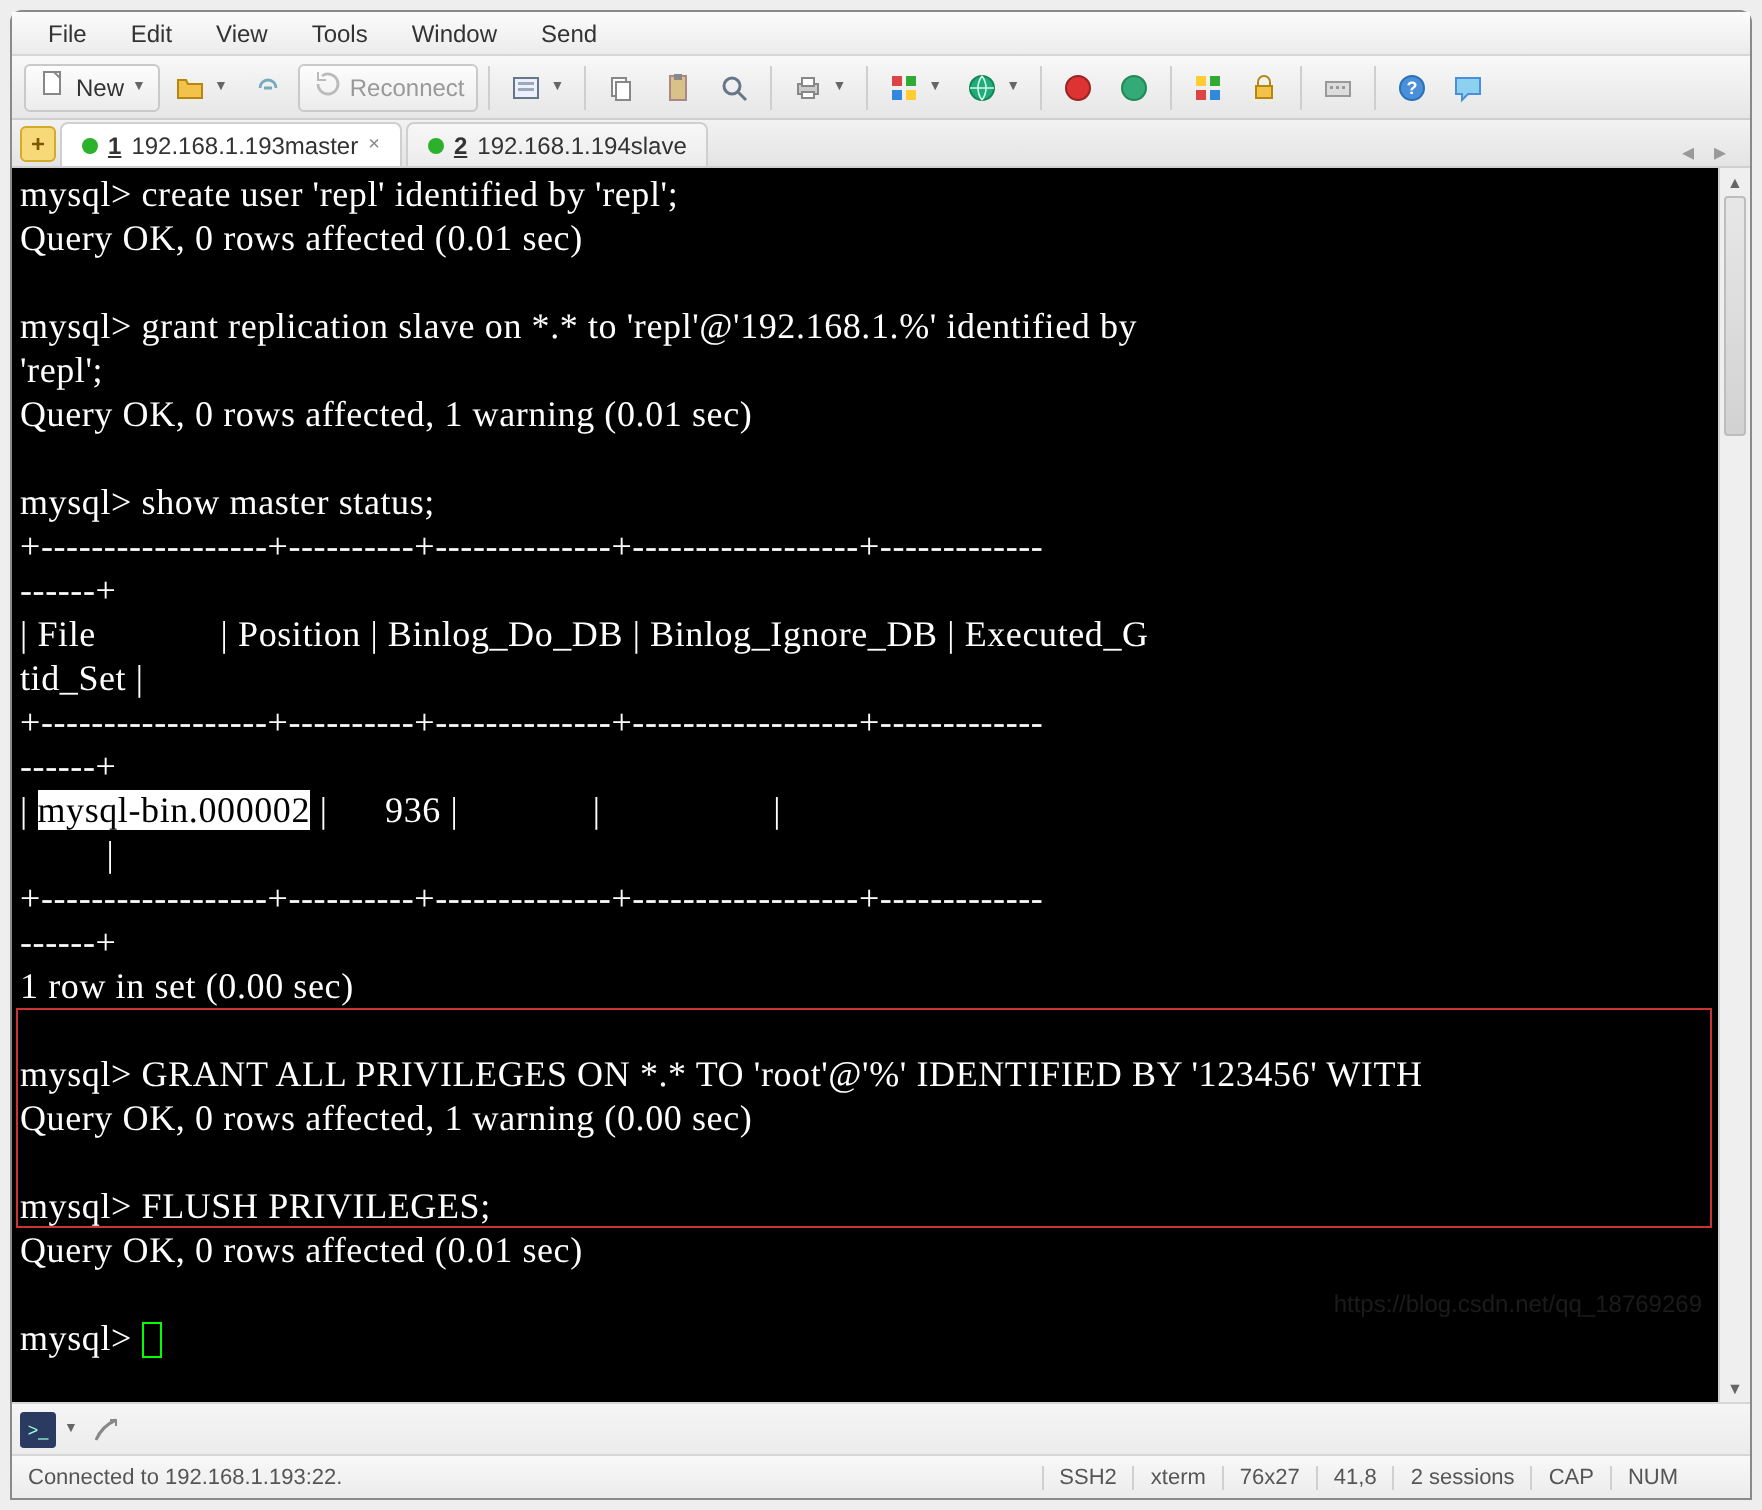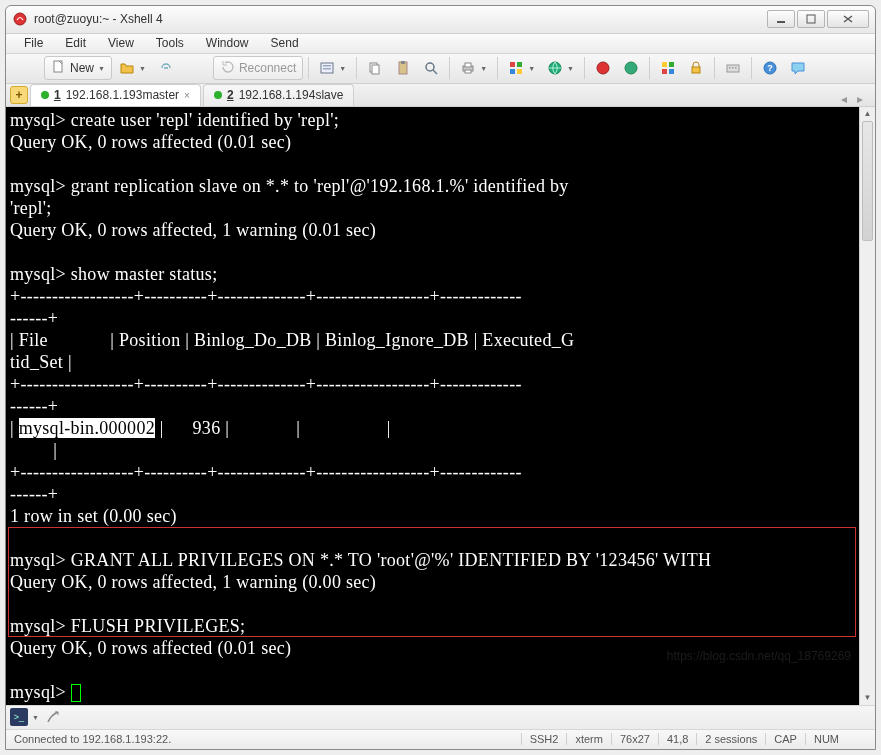--- a/index.html
+++ b/index.html
@@ -15,21 +15,21 @@
 .winbtn.close { width: 42px; }
 
 
 .menubar { height: 22px; background: linear-gradient(#fbfbfb,#ececec); border-bottom: 1px solid #d6d6d6; display: flex; align-items: center; padding: 0 8px; gap: 2px; }
 .menuitem { padding: 2px 10px; color: #333; border-radius: 2px; }
 
 
 .toolbar { height: 32px; background: linear-gradient(#f8f8f8,#e6e6e6); border-bottom: 1px solid #cfcfcf; display: flex; align-items: center; padding: 0 6px; gap: 2px; }
 .tbtn { height: 24px; min-width: 24px; padding: 0 4px; border: 1px solid transparent; border-radius: 3px; display: inline-flex; align-items: center; justify-content: center; gap: 3px; color: #333; }
 .tbtn .caret { font-size: 7px; color: #666; margin-left: 1px; }
-.tbtn-label { border: 1px solid #c9c9c9; background: linear-gradient(#fdfdfd,#ececec); padding: 0 6px; margin-left: 32px; }
+.tbtn-label { border: 1px solid #c9c9c9; background: linear-gradient(#fdfdfd,#ececec); padding: 0 6px; }
 .tsep { width: 1px; height: 22px; background: #cfcfcf; margin: 0 3px; }
 
 
 .tabstrip { height: 24px; background: linear-gradient(#f2f2f2,#e4e4e4); border-bottom: 1px solid #cfcfcf; display: flex; align-items: flex-end; padding: 0 4px; gap: 2px; }
 .newtab { width: 18px; height: 18px; background: #f8d97a; border: 1px solid #d4aa2a; border-radius: 3px; display: flex; align-items: center; justify-content: center; font-weight: bold; color: #7a5800; margin-bottom: 2px; }
 .tab { height: 22px; padding: 0 10px; display: flex; align-items: center; gap: 5px; border: 1px solid #cfcfcf; border-bottom: none; border-radius: 4px 4px 0 0; background: linear-gradient(#f7f7f7,#ececec); color: #333; }
 .tab.active { background: #fff; }
 .tab .dot { width: 8px; height: 8px; border-radius: 50%; }
 .tab .close { color: #888; font-size: 10px; }
 .tab .num { font-weight: bold; text-decoration: underline; }
@@ -64,46 +64,20 @@
 .statusbar .cell { padding: 0 8px; border-left: 1px solid #d0d0d0; }
 
 
 .ic { width: 16px; height: 16px; display: inline-block; }
 </style>
 </head>
 <body>
 
 <div class="window">
 
-  <div class="titlebar">
-    <span class="app-icon">
-      <svg class="ic" viewBox="0 0 16 16">
-          <circle cx="8" cy="8" r="6" fill="#d33" stroke="#922"></circle>
-          <path d="M5 9 Q8 4 11 9" stroke="#fff" fill="none" stroke-width="1.2"></path>
-        </svg>
-    </span>
-    <span class="title">root@zuoyu:~ - Xshell 4</span>
-    <div class="winbtns">
-      <div class="winbtn">
-          <svg width="10" height="10">
-            <rect x="1" y="7" width="8" height="2" fill="#555"></rect>
-          </svg>
-        </div>
-      <div class="winbtn">
-          <svg width="10" height="10">
-            <rect x="1" y="1" width="8" height="8" fill="none" stroke="#555"></rect>
-          </svg>
-        </div>
-      <div class="winbtn close">
-          <svg width="12" height="10">
-            <path d="M2 2 L10 8 M10 2 L2 8" stroke="#555" stroke-width="1.4"></path>
-          </svg>
-        </div>
-    </div>
-  </div>
 
   <div class="menubar">
     <span class="menuitem">File</span>
     <span class="menuitem">Edit</span>
     <span class="menuitem">View</span>
     <span class="menuitem">Tools</span>
     <span class="menuitem">Window</span>
     <span class="menuitem">Send</span>
   </div>
 

